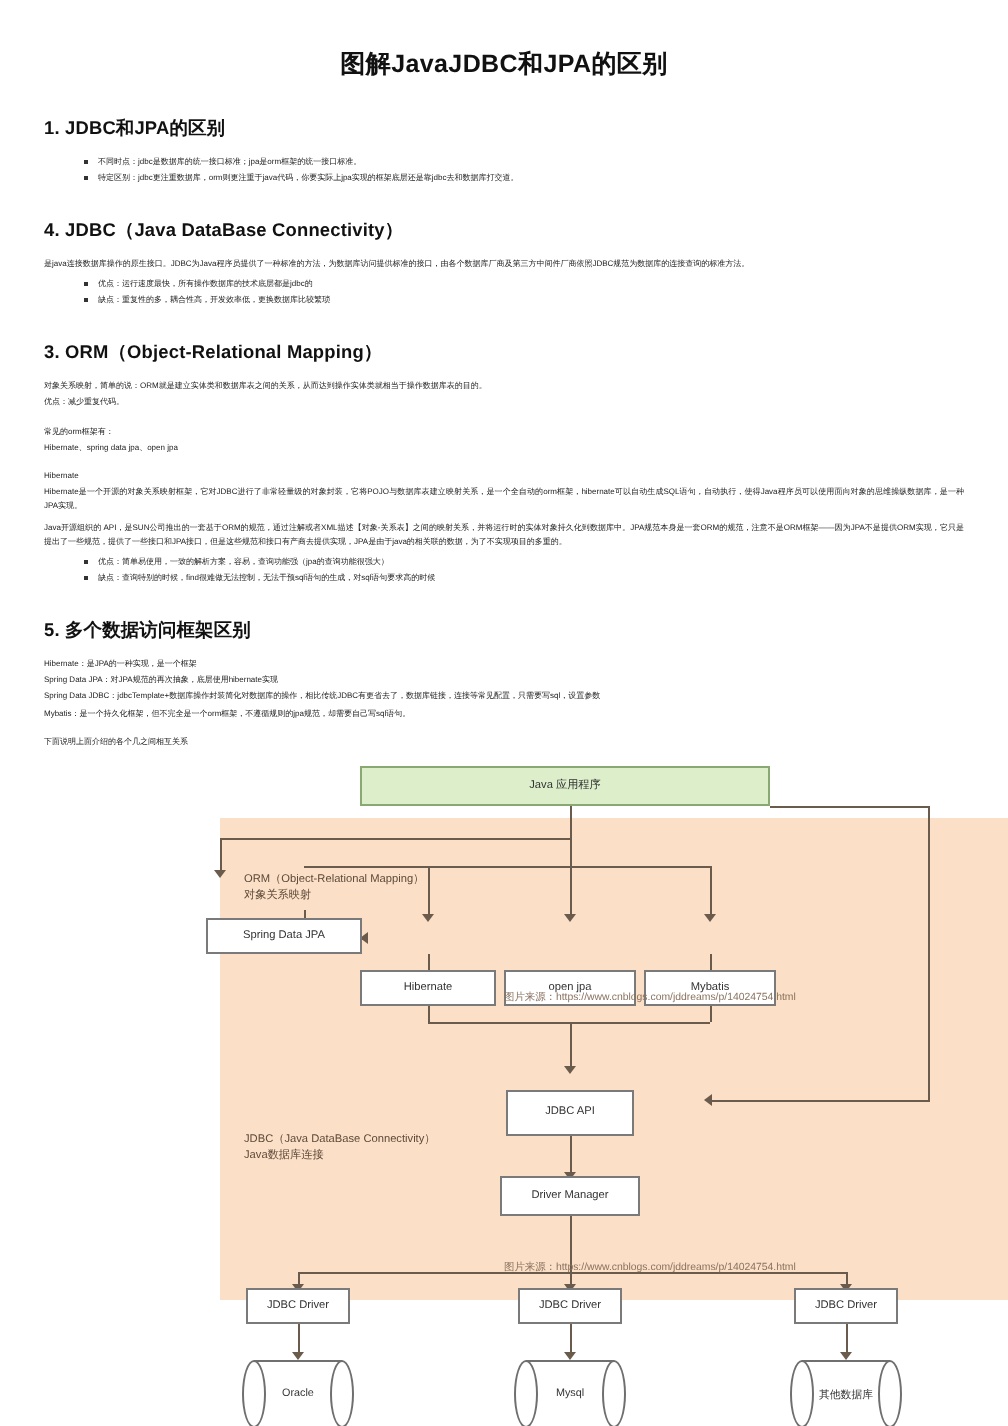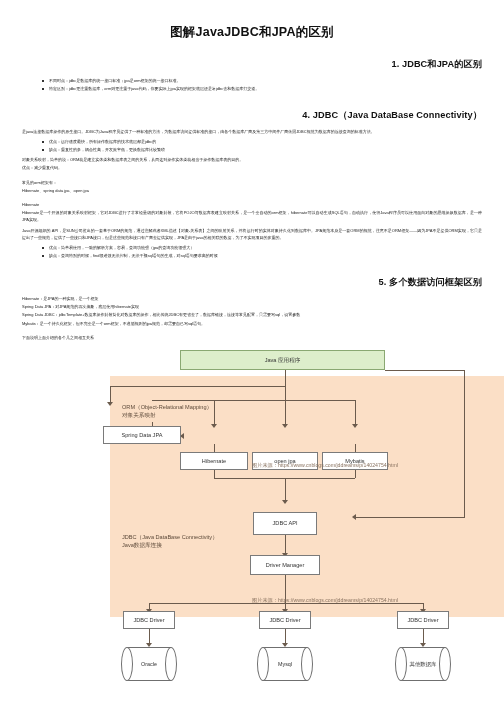--- a/index.html
+++ b/index.html
@@ -21,21 +21,20 @@
     margin: 8px 0 12px 0;
     color: #111;
   }
 
   h2.sec {
     font-size: 9.2px;
     font-weight: bold;
     margin: 17px 0 6px 0;
     color: #111;
     letter-spacing: .1px;
-    text-align: right;
   }
 
   ul.bullets { margin: 3px 0 3px 0; padding-left: 20px; list-style: none; }
   ul.bullets li {
     font-size: 4.0px;
     line-height: 7px;
     color: #222;
     position: relative;
     padding-left: 7px;
     margin-bottom: 1px;
@@ -156,20 +155,21 @@
     <li>特定区别：jdbc更注重数据库，orm则更注重于java代码，你要实际上jpa实现的框架底层还是靠jdbc去和数据库打交道。</li>
   </ul>
 
   <h2 class="sec">4. JDBC（Java DataBase Connectivity）</h2>
   <p class="para">是java连接数据库操作的原生接口。JDBC为Java程序员提供了一种标准的方法，为数据库访问提供标准的接口，由各个数据库厂商及第三方中间件厂商依照JDBC规范为数据库的连接查询的标准方法。</p>
   <ul class="bullets">
     <li>优点：运行速度最快，所有操作数据库的技术底层都是jdbc的</li>
     <li>缺点：重复性的多，耦合性高，开发效率低，更换数据库比较繁琐</li>
   </ul>
 
+  <h2 class="sec">3. ORM（Object-Relational Mapping）</h2>
   <p class="para tight">对象关系映射，简单的说：ORM就是建立实体类和数据库表之间的关系，从而达到操作实体类就相当于操作数据库表的目的。</p>
   <p class="para tight">优点：减少重复代码。</p>
   <div class="gap"></div>
   <p class="para tight">常见的orm框架有：</p>
   <p class="para tight">Hibernate、spring data jpa、open jpa</p>
   <div class="gap"></div>
   <p class="para tight">Hibernate</p>
   <p class="para tight">Hibernate是一个开源的对象关系映射框架，它对JDBC进行了非常轻量级的对象封装，它将POJO与数据库表建立映射关系，是一个全自动的orm框架，hibernate可以自动生成SQL语句，自动执行，使得Java程序员可以使用面向对象的思维操纵数据库，是一种JPA实现。</p>
 
   <p class="para">Java开源组织的 API，是SUN公司推出的一套基于ORM的规范，通过注解或者XML描述【对象-关系表】之间的映射关系，并将运行时的实体对象持久化到数据库中。JPA规范本身是一套ORM的规范，注意不是ORM框架——因为JPA不是提供ORM实现，它只是提出了一些规范，提供了一些接口和JPA接口，但是这些规范和接口有产商去提供实现，JPA是由于java的相关联的数据，为了不实现项目的多重的。</p>

